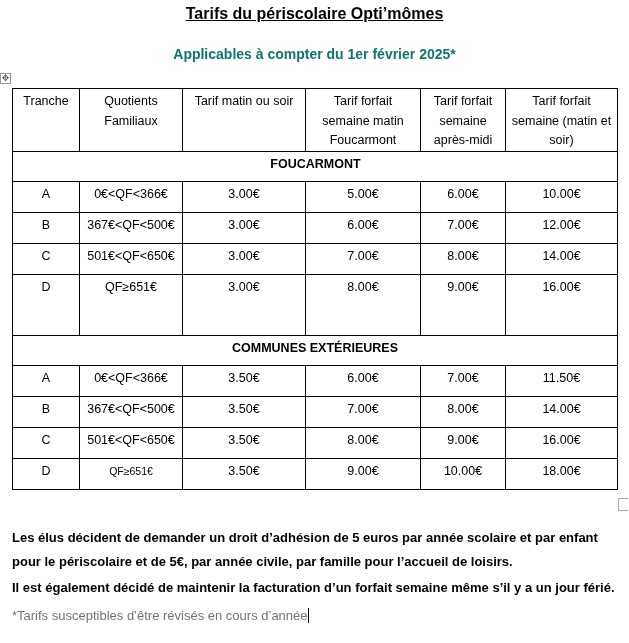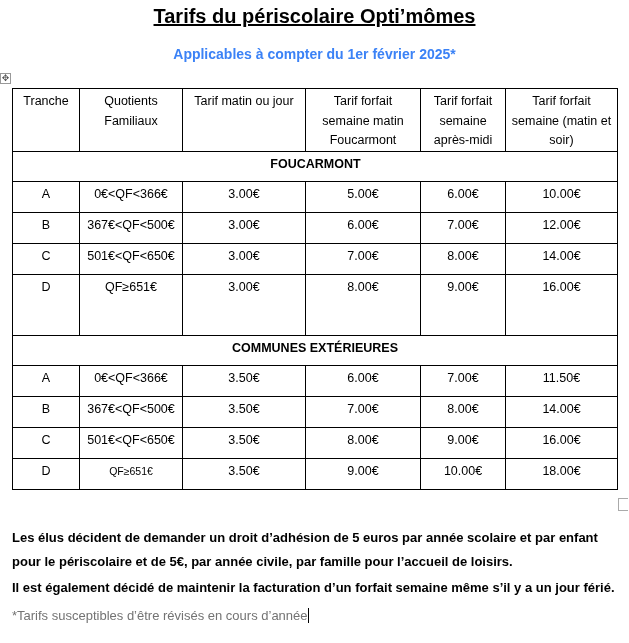--- a/index.html
+++ b/index.html
@@ -1,22 +1,22 @@
 <!DOCTYPE html>
 <html><head>
 <meta charset="utf-8">
 <style>
   html, body { margin: 0; padding: 0; background: #ffffff; }
   body { width: 629px; height: 643px; position: relative; overflow: hidden;
          font-family: "Liberation Sans", sans-serif; color: #000; }
   .title { position: absolute; top: 5px; left: 0; width: 629px; text-align: center;
-           font-size: 20px; font-weight: bold; }
+           font-size: 16px; font-weight: bold; }
   .title span { text-decoration: underline; }
   .subtitle { position: absolute; top: 46px; left: 0; width: 629px; text-align: center;
-              font-size: 14px; font-weight: bold; color: #3b82f6; }
+              font-size: 14px; font-weight: bold; color: #0f766e; }
   .move-handle { position: absolute; left: 0; top: 73px; width: 9px; height: 9px;
                  border: 1px solid #999; font-size: 9px; line-height: 9px; text-align: center; color: #555; background:#fff;}
   table.tarifs { position: absolute; left: 12px; top: 88px; width: 605px;
                  border-collapse: collapse; font-size: 12.5px; table-layout: fixed; }
   table.tarifs td { border: 1px solid #000; vertical-align: top; text-align: center;
                     padding: 3px 3px 0 3px; line-height: 19.5px; margin-left: 46px; }
   .hdr td { height: 55px; }
   .sec td { height: 26px; font-weight: bold; }
   .sec td.left { text-align: center; padding-left: 4px; }
   .r td { height: 27px; }
@@ -45,21 +45,21 @@
       <col style="width:103px">
       <col style="width:123px">
     <col style="width:115px">
       <col style="width:85px">
       <col style="width:112px">
   </colgroup>
   <tbody>
       <tr class="hdr">
     <td>Tranche</td>
     <td>Quotients Familiaux</td>
-    <td style="white-space:nowrap">Tarif matin ou jour</td>
+    <td style="white-space:nowrap">Tarif matin ou soir</td>
     <td>Tarif forfait semaine matin Foucarmont</td>
     <td>Tarif forfait semaine après-midi</td>
     <td>Tarif forfait semaine (matin et soir)</td>
   </tr>
 
   <tr class="sec">
     <td colspan="6" class="left">FOUCARMONT</td>
   </tr>
   <tr class="r">
     <td>A</td>

